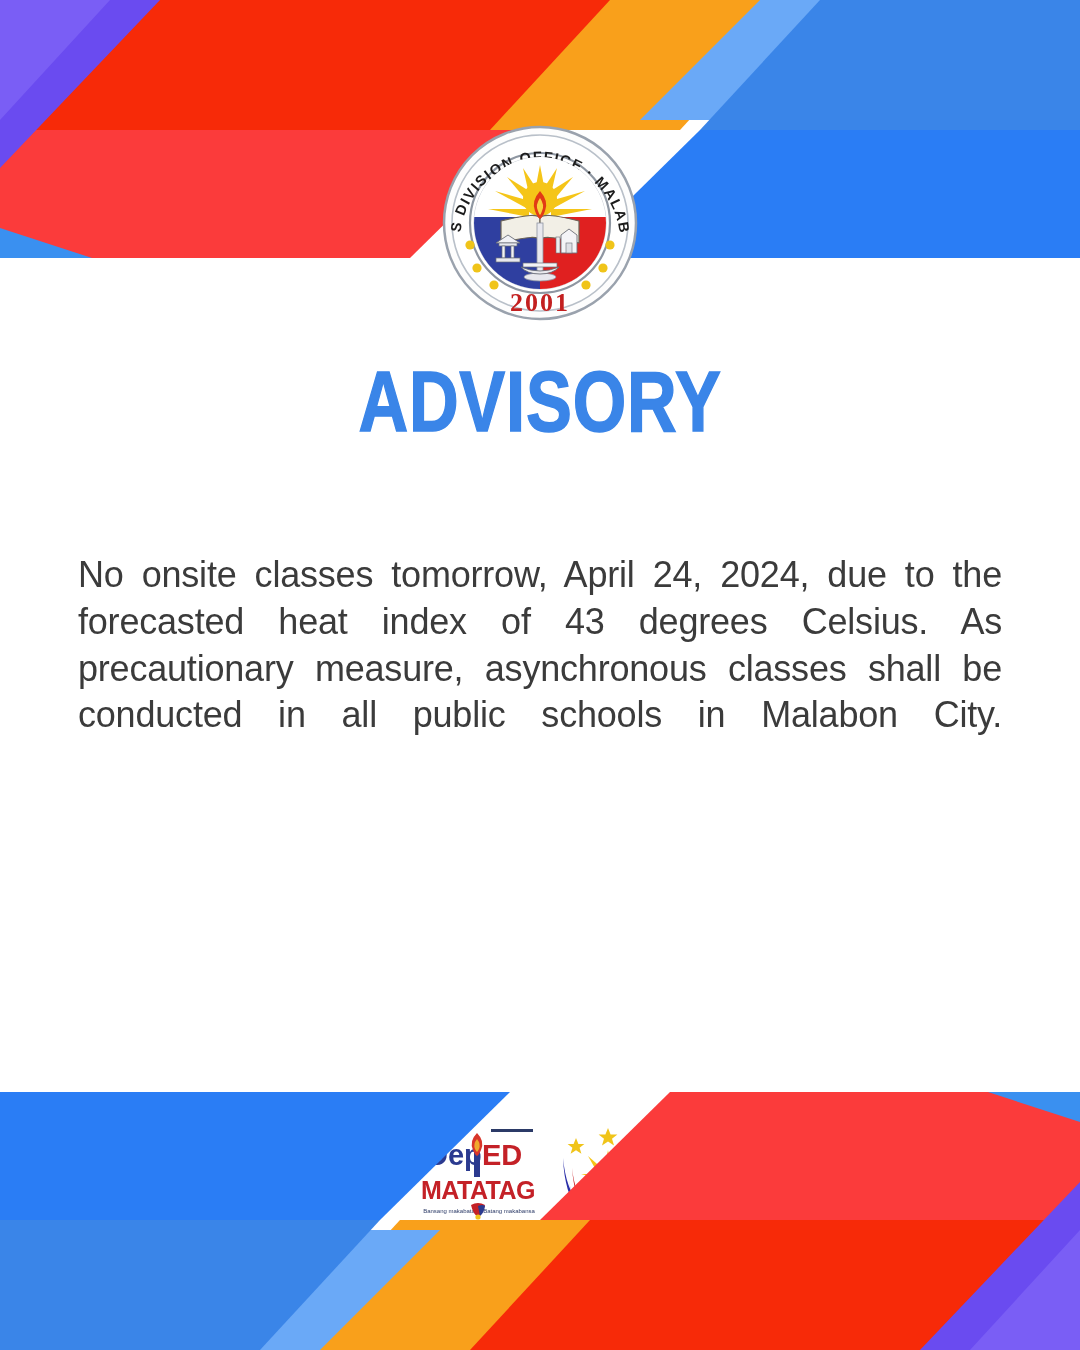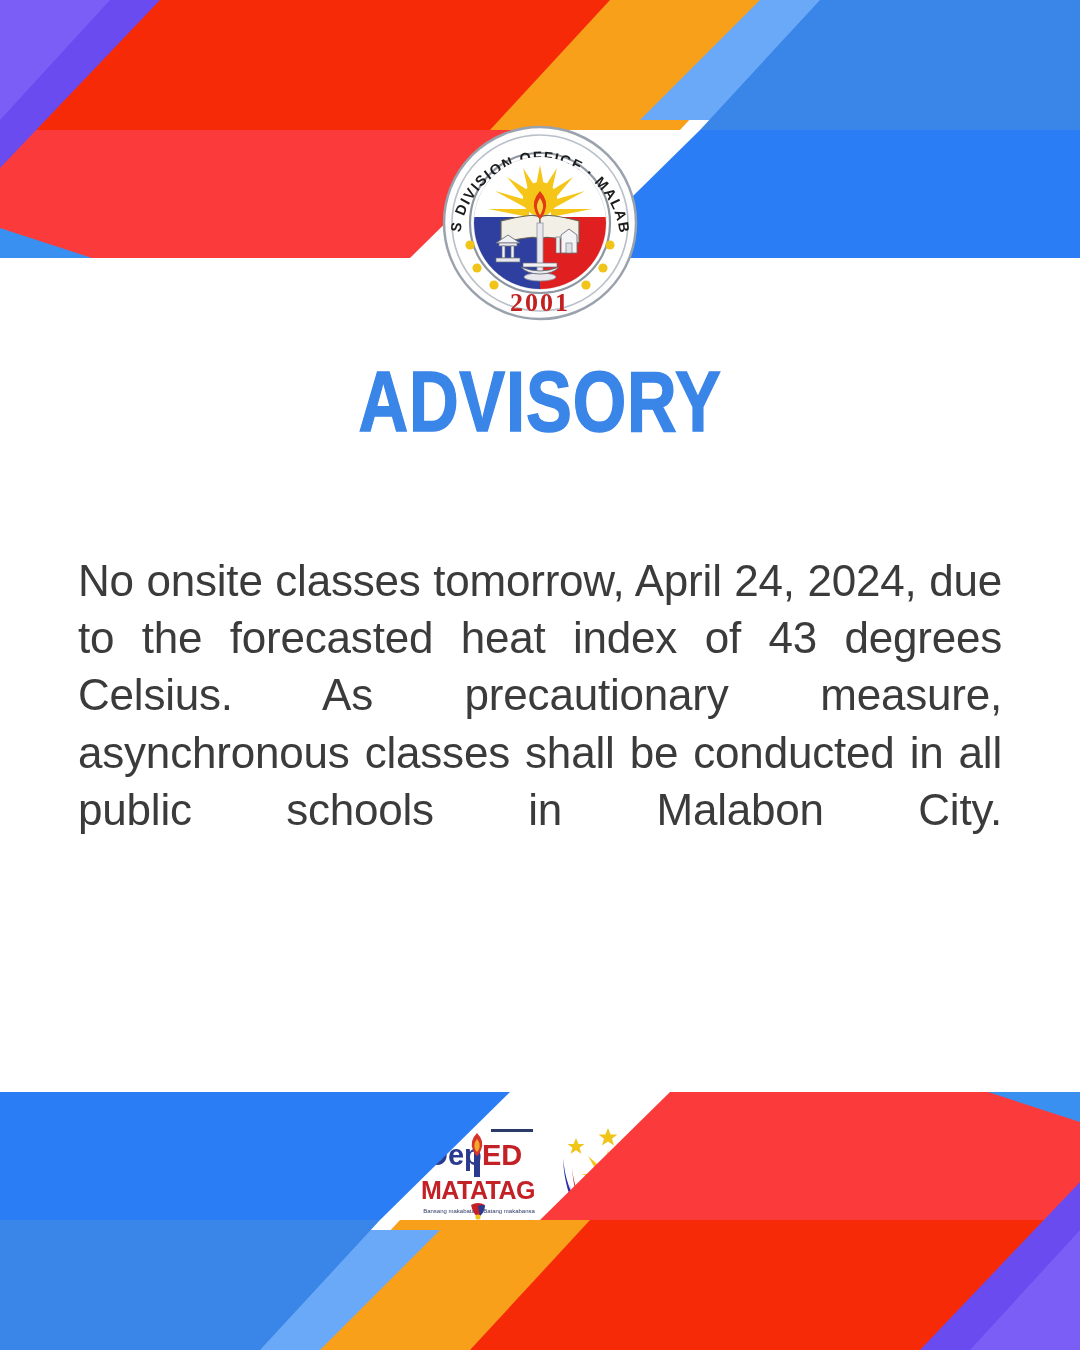--- a/index.html
+++ b/index.html
@@ -43,21 +43,21 @@
     transform:scaleX(0.80);
     transform-origin:center top;
     -webkit-text-stroke:1.5px #3a85e8;
   }
 
   
   .body-text {
     position:absolute;
     left:78px; top:552px; width:924px;
     font-family:"Liberation Sans", sans-serif;
-    font-size:44px;
+    font-size:36px;
     line-height:1.3;
     color:#3b3b3b;
     text-align:justify;
     text-justify:inter-word;
     letter-spacing:-0.2px;
   }
   .body-text::after { content:""; display:inline-block; width:100%; }
 
   
   .footer {

